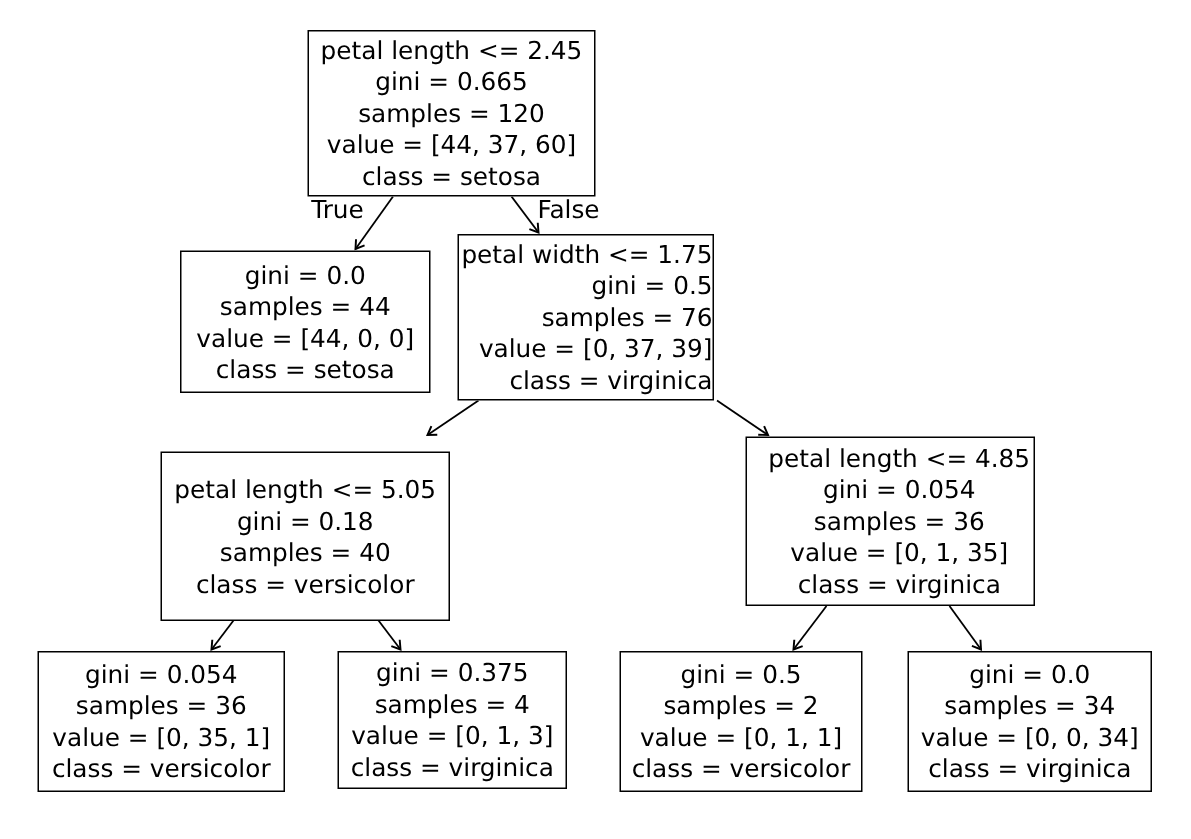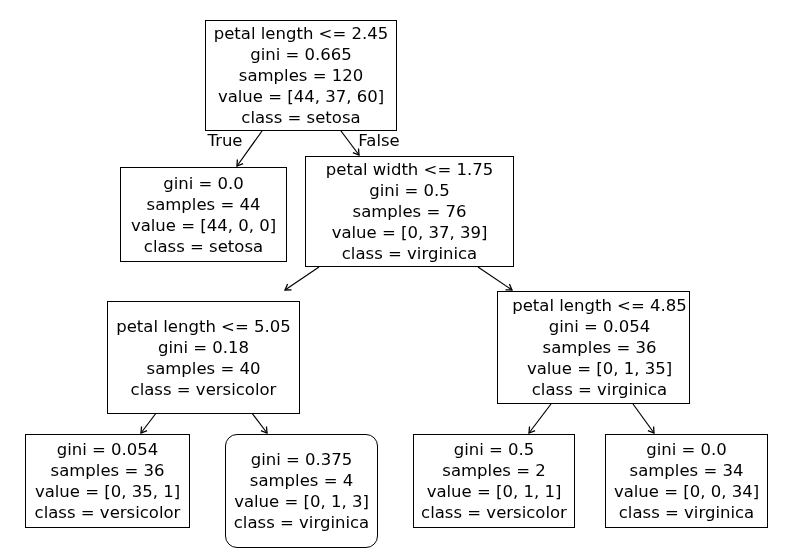--- a/index.html
+++ b/index.html
@@ -35,25 +35,25 @@
   }
   .edge-label {
     position: absolute;
     transform: translate(-50%, -50%);
     font-size: 16.5px;
     z-index: 1;
   }
   
   #n-root    { left: 205px; top:  20px; width: 192px; height: 111px; }
   #n-setosa  { left: 120px; top: 167px; width: 167px; height:  95px; }
-  #n-pw      { left: 305px; top: 156px; width: 209px; height: 111px; }
+  #n-pw      { left: 305px; top: 156px; width: 171px; height: 111px; align-items: flex-end; }
   #n-pl505   { left: 107px; top: 301px; width: 193px; height: 113px; }
   #n-pl485   { left: 497px; top: 291px; width: 193px; height: 113px; padding-left: 12px; }
   #n-leaf1   { left:  25px; top: 434px; width: 165px; height:  94px; }
-  #n-leaf2   { left: 225px; top: 434px; width: 153px; height:  114px; border-radius: 12px; }
+  #n-leaf2   { left: 225px; top: 434px; width: 153px; height:  92px; }
   #n-leaf3   { left: 413px; top: 434px; width: 162px; height:  94px; }
   #n-leaf4   { left: 605px; top: 434px; width: 163px; height:  94px; }
   #lbl-true  { left: 225px; top: 140px; }
   #lbl-false { left: 379px; top: 140px; }
 </style>
 </head>
 <body>
 
 <div class="canvas">
 

